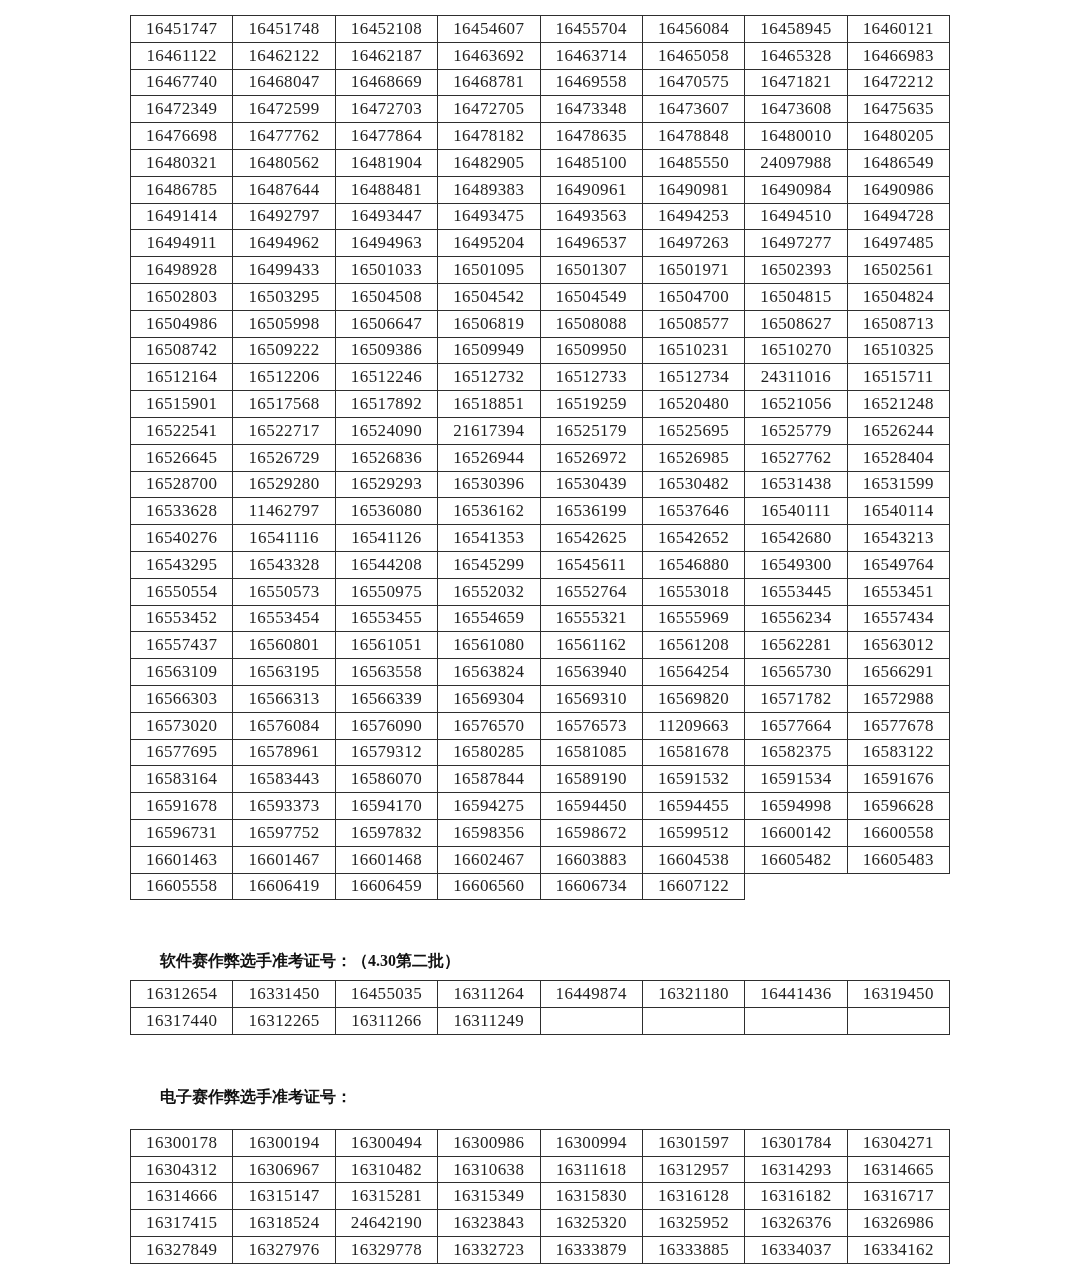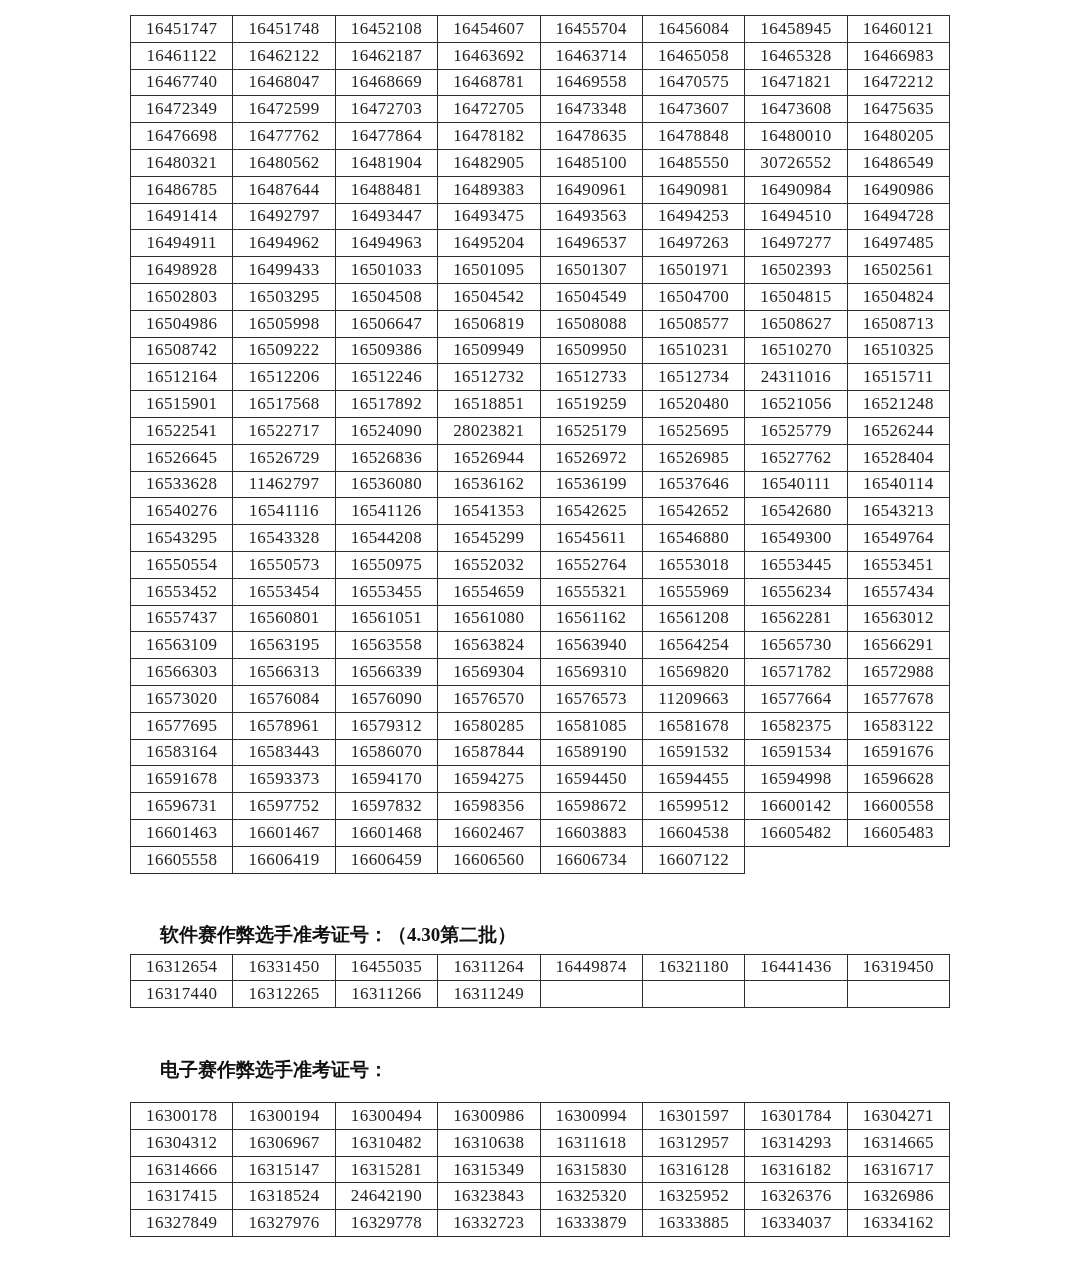--- a/index.html
+++ b/index.html
@@ -31,21 +31,21 @@
     vertical-align: middle;
     font-family: "Liberation Serif", serif;
     font-size: 17px;
     letter-spacing: 0.4px;
     color: #1f1f1f;
     white-space: nowrap;
     overflow: hidden;
   }
   .section-heading {
     font-family: "Liberation Serif", serif;
-    font-size: 19px;
+    font-size: 16px;
     font-weight: 700;
     color: #111111;
     line-height: 30px;
     margin: 0;
   }
   .heading-software {
     margin: 46px 0 4px 30px;
   }
   .heading-electronic {
     margin: 47px 0 17px 30px;
@@ -118,21 +118,21 @@
           <td>16480010</td>
           <td>16480205</td>
         </tr>
         <tr>
           <td>16480321</td>
           <td>16480562</td>
           <td>16481904</td>
           <td>16482905</td>
           <td>16485100</td>
           <td>16485550</td>
-          <td>30726552</td>
+          <td>24097988</td>
           <td>16486549</td>
         </tr>
         <tr>
           <td>16486785</td>
           <td>16487644</td>
           <td>16488481</td>
           <td>16489383</td>
           <td>16490961</td>
           <td>16490981</td>
           <td>16490984</td>
@@ -215,37 +215,47 @@
           <td>16518851</td>
           <td>16519259</td>
           <td>16520480</td>
           <td>16521056</td>
           <td>16521248</td>
         </tr>
         <tr>
           <td>16522541</td>
           <td>16522717</td>
           <td>16524090</td>
-          <td>28023821</td>
+          <td>21617394</td>
           <td>16525179</td>
           <td>16525695</td>
           <td>16525779</td>
           <td>16526244</td>
         </tr>
         <tr>
           <td>16526645</td>
           <td>16526729</td>
           <td>16526836</td>
           <td>16526944</td>
           <td>16526972</td>
           <td>16526985</td>
           <td>16527762</td>
           <td>16528404</td>
         </tr>
         <tr>
+          <td>16528700</td>
+          <td>16529280</td>
+          <td>16529293</td>
+          <td>16530396</td>
+          <td>16530439</td>
+          <td>16530482</td>
+          <td>16531438</td>
+          <td>16531599</td>
+        </tr>
+        <tr>
           <td>16533628</td>
           <td>11462797</td>
           <td>16536080</td>
           <td>16536162</td>
           <td>16536199</td>
           <td>16537646</td>
           <td>16540111</td>
           <td>16540114</td>
         </tr>
         <tr>

